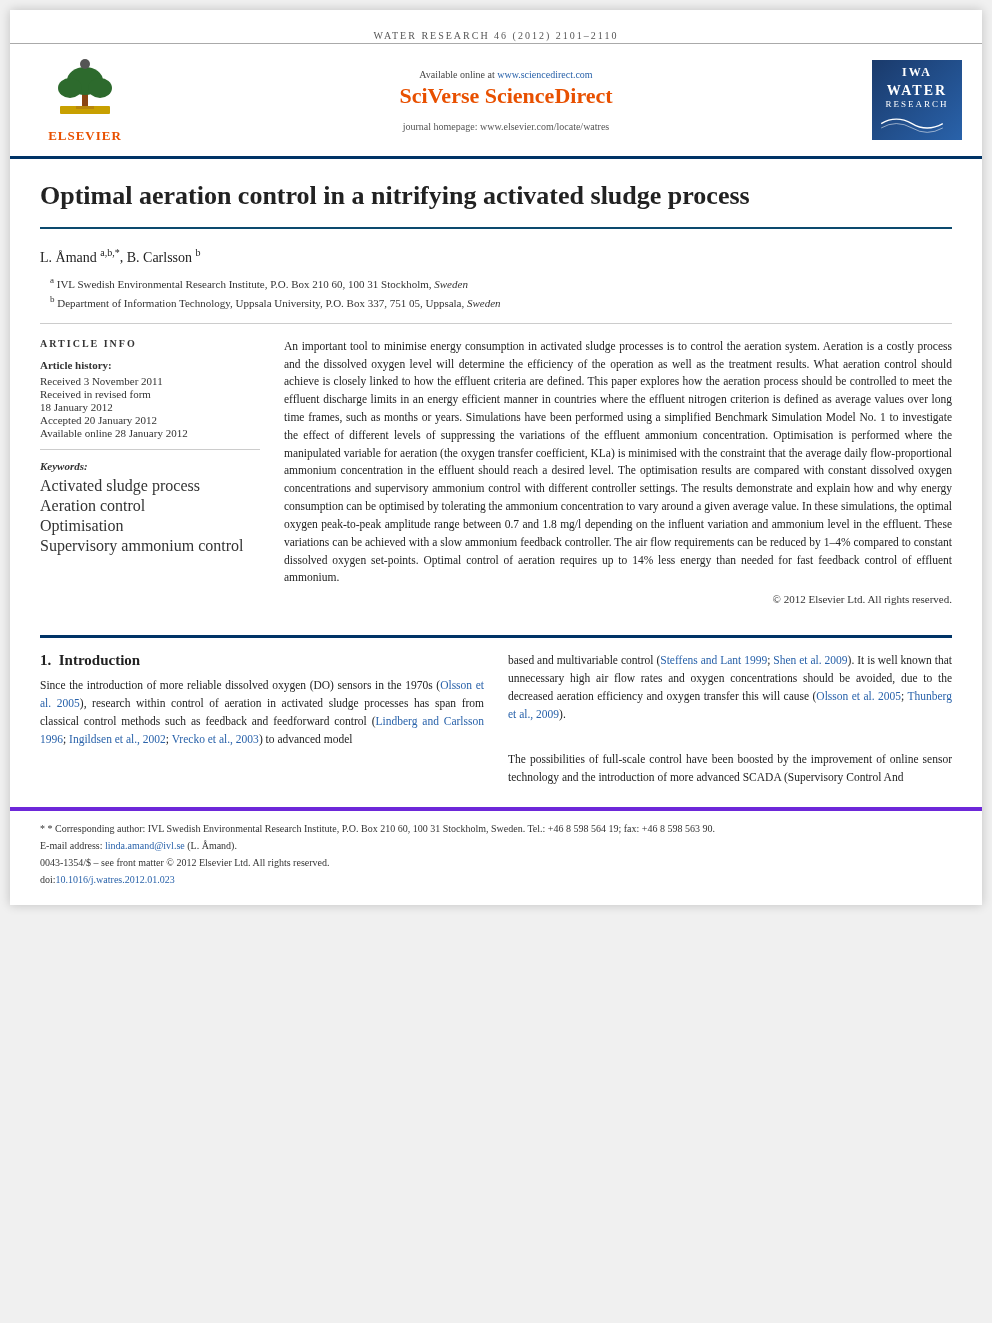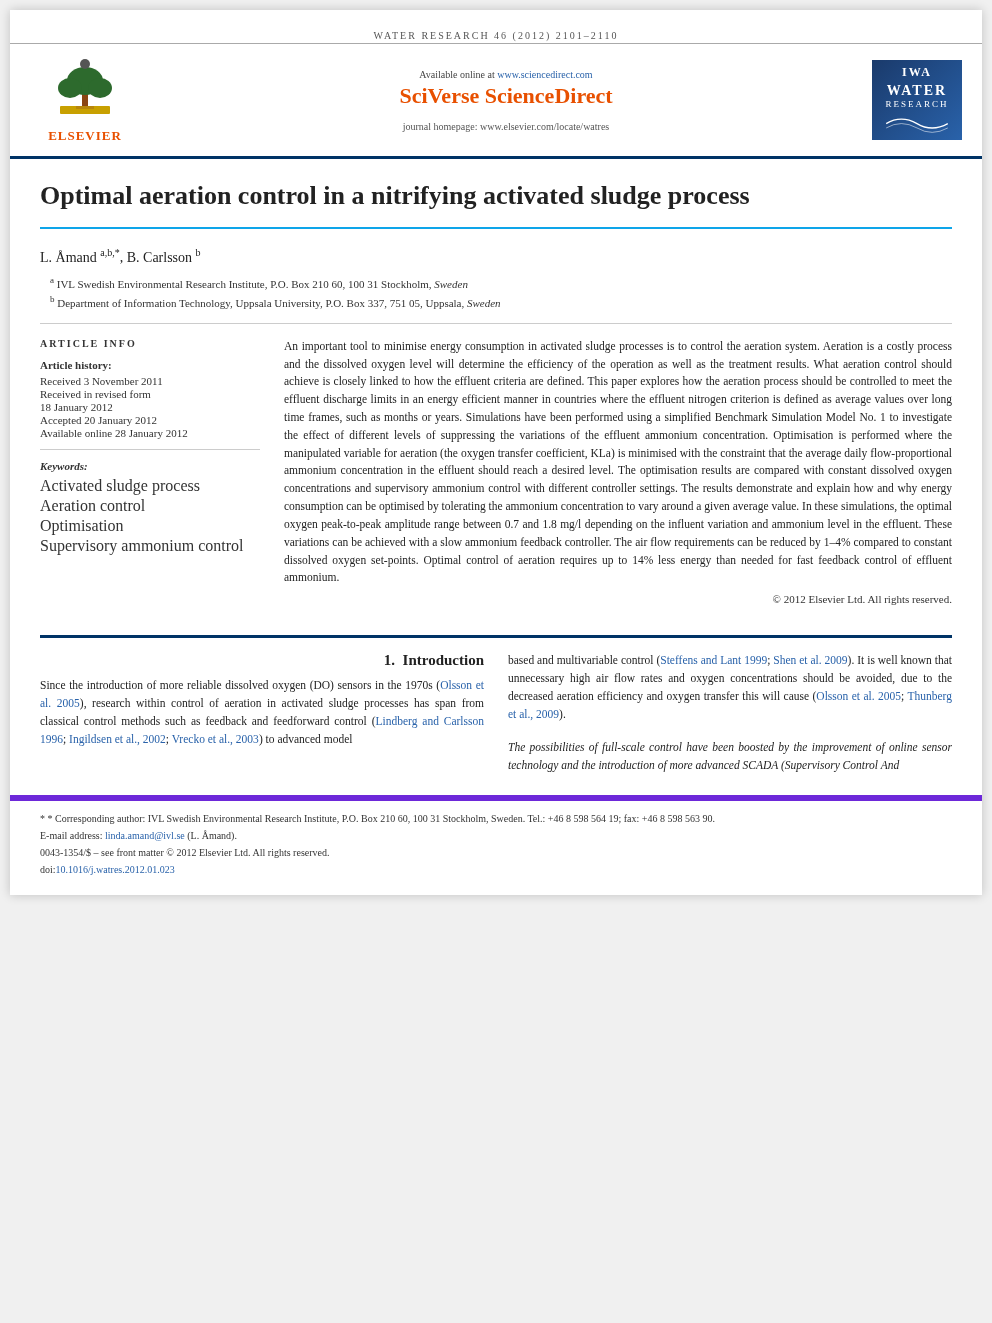--- a/index.html
+++ b/index.html
@@ -76,39 +76,38 @@
       font-size: 10px;
       color: #555;
       margin-top: 12px;
     }
     .water-research-logo {
       width: 90px;
       height: 80px;
       background: linear-gradient(135deg, #1a3a6b, #2962aa);
       display: flex;
       flex-direction: column;
-      align-items: center;
       justify-content: center;
       color: white;
       font-size: 8px;
       text-align: center;
       padding: 5px;
     }
 
     
     .article-content {
       padding: 20px 30px;
     }
     .article-title {
       font-size: 26px;
       font-weight: bold;
       color: #222;
       line-height: 1.3;
       margin-bottom: 18px;
-      border-bottom: 2px solid #0ea5e9;
+      border-bottom: 2px solid #0c4a6e;
       padding-bottom: 14px;
     }
     .authors {
       font-size: 14px;
       color: #222;
       margin-bottom: 10px;
     }
     .author-super {
       font-size: 10px;
       vertical-align: super;
@@ -208,37 +207,36 @@
       margin-top: 14px;
     }
     .body-col {
       flex: 1;
     }
     .section-heading {
       font-size: 15px;
       font-weight: bold;
       color: #222;
       margin-bottom: 8px;
-      text-align: right;
     }
     .body-text {
       font-size: 11.5px;
       color: #222;
       line-height: 1.55;
       text-align: justify;
     }
     .body-text a, .citation-link {
       color: #2962aa;
       text-decoration: none;
     }
 
     
     .footnote-area {
       padding: 10px 30px 16px;
-      border-top: 6px solid #6d28d9;
+      border-top: 4px solid #6d28d9;
     }
     .footnote-line {
       font-size: 10px;
       color: #333;
       margin-bottom: 2px;
       line-height: 1.5;
     }
     .footnote-line a {
       color: #2962aa;
     }
@@ -351,21 +349,21 @@
         </div>
         <p class="body-text">
           Since the introduction of more reliable dissolved oxygen (DO) sensors in the 1970s (<a class="citation-link">Olsson et al. 2005</a>), research within control of aeration in activated sludge processes has span from classical control methods such as feedback and feedforward control (<a class="citation-link">Lindberg and Carlsson 1996</a>; <a class="citation-link">Ingildsen et al., 2002</a>; <a class="citation-link">Vrecko et al., 2003</a>) to advanced model
         </p>
       </div>
 
       <div class="body-col">
         <p class="body-text">
           based and multivariable control (<a class="citation-link">Steffens and Lant 1999</a>; <a class="citation-link">Shen et al. 2009</a>). It is well known that unnecessary high air flow rates and oxygen concentrations should be avoided, due to the decreased aeration efficiency and oxygen transfer this will cause (<a class="citation-link">Olsson et al. 2005</a>; <a class="citation-link">Thunberg et al., 2009</a>).
         </p>
-        <p class="body-text" style="margin-top:16px;font-style:italic;">
+        <p class="body-text" style="margin-top:28px;">
           The possibilities of full-scale control have been boosted by the improvement of online sensor technology and the introduction of more advanced SCADA (Supervisory Control And
         </p>
       </div>
 
     </div>
   </div>
 
   <div class="footnote-area">
     <div class="footnote-line">
       * <span>* Corresponding author: IVL Swedish Environmental Research Institute, P.O. Box 210 60, 100 31 Stockholm, Sweden. Tel.: +46 8 598 564 19; fax: +46 8 598 563 90.</span>

